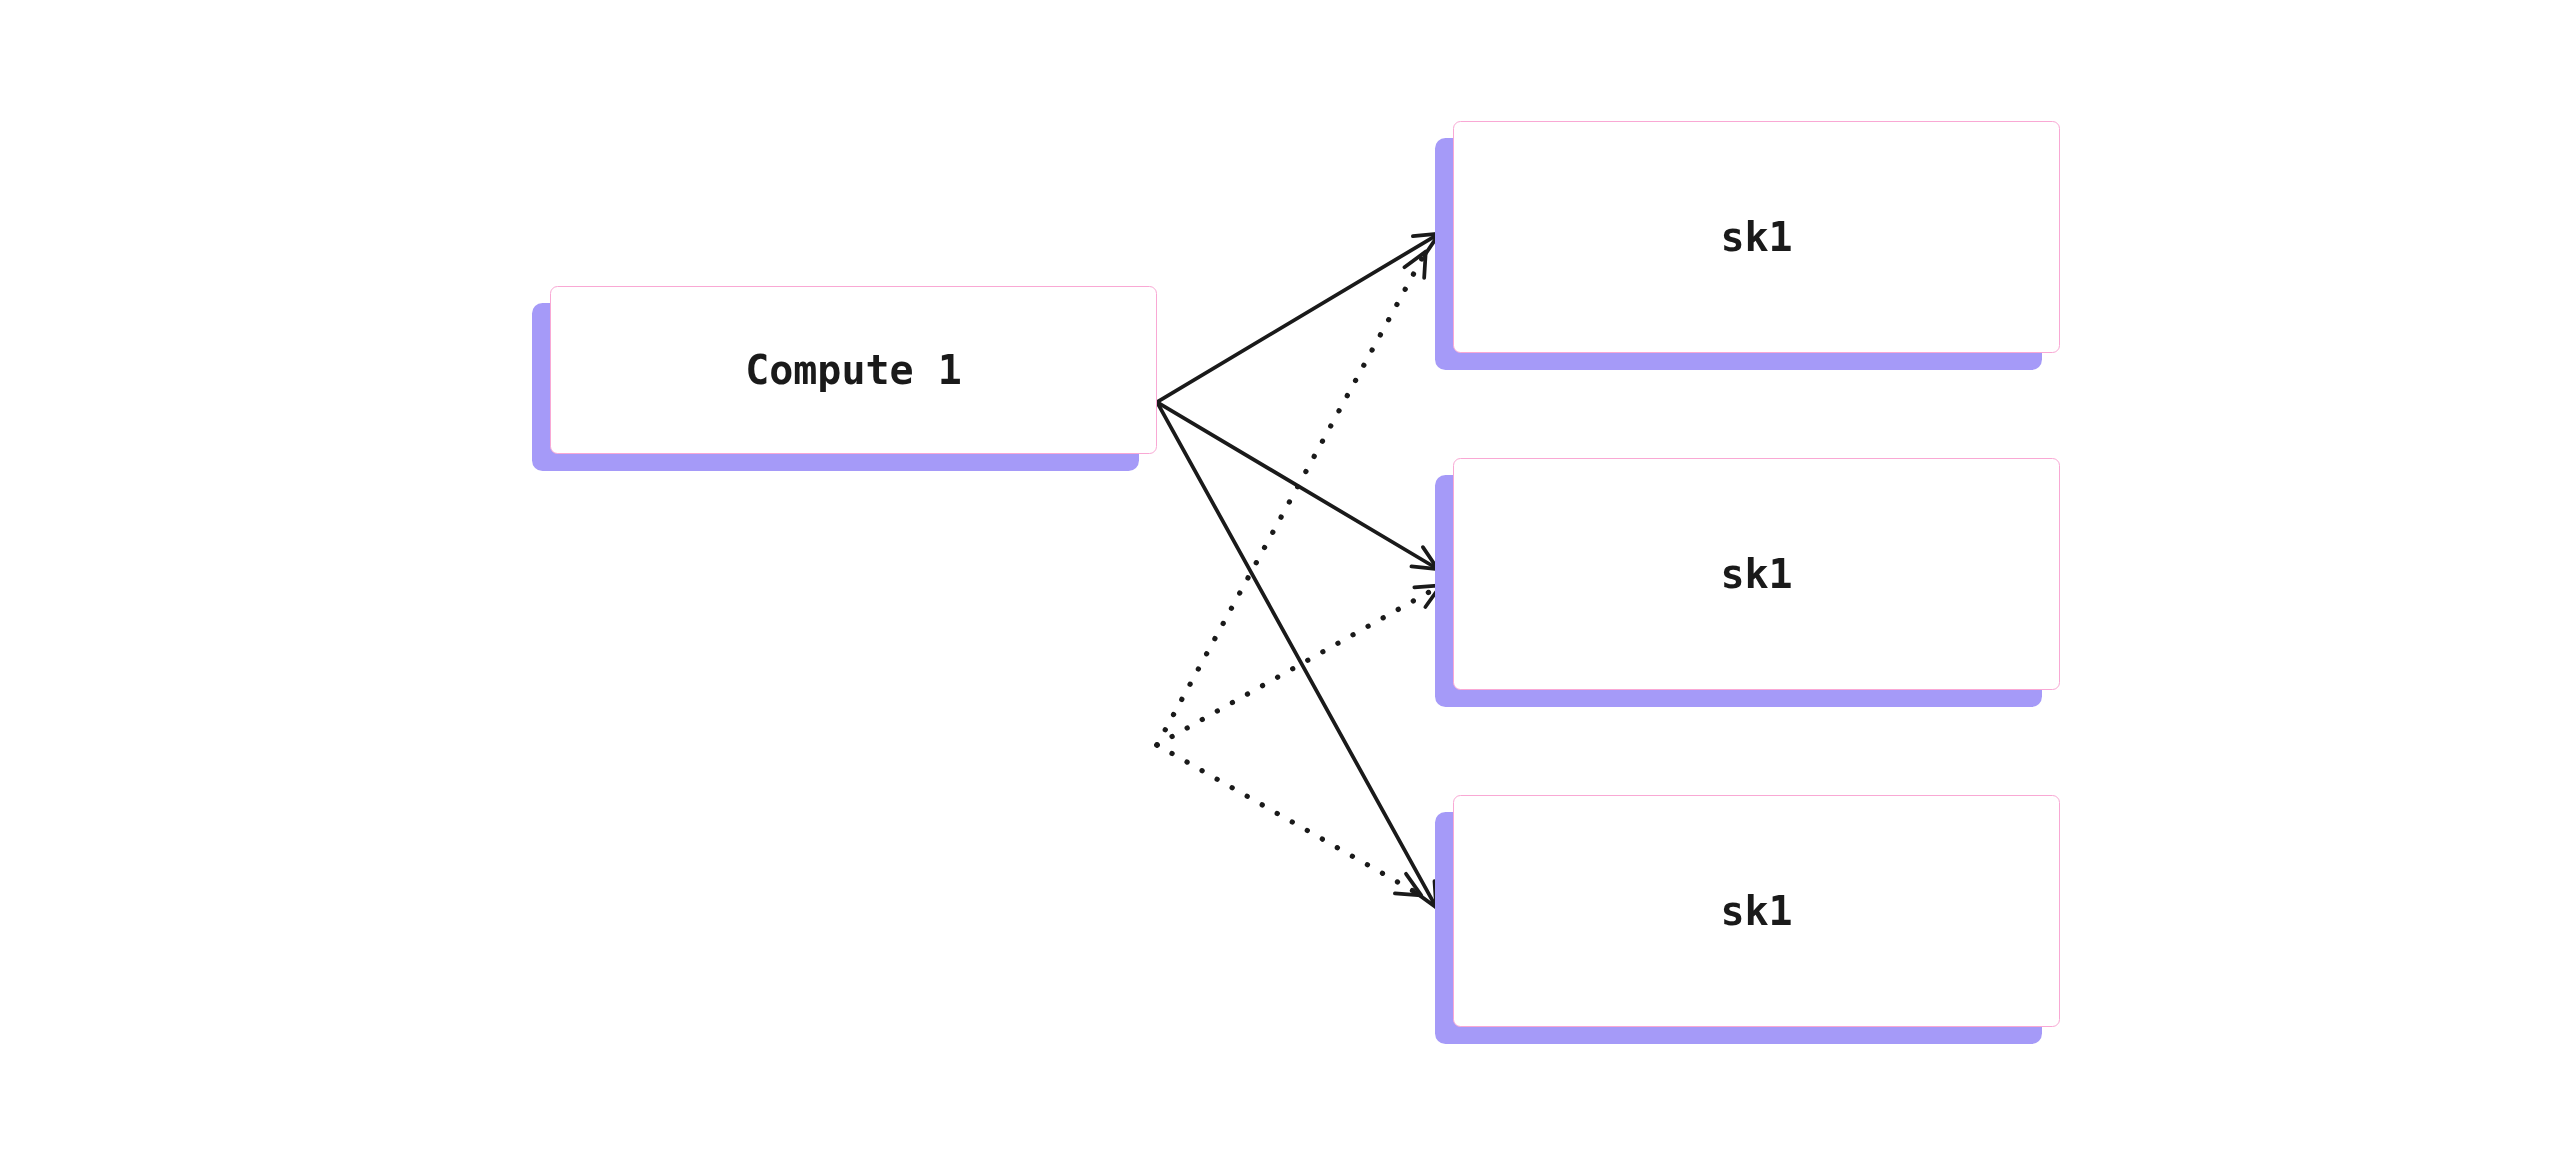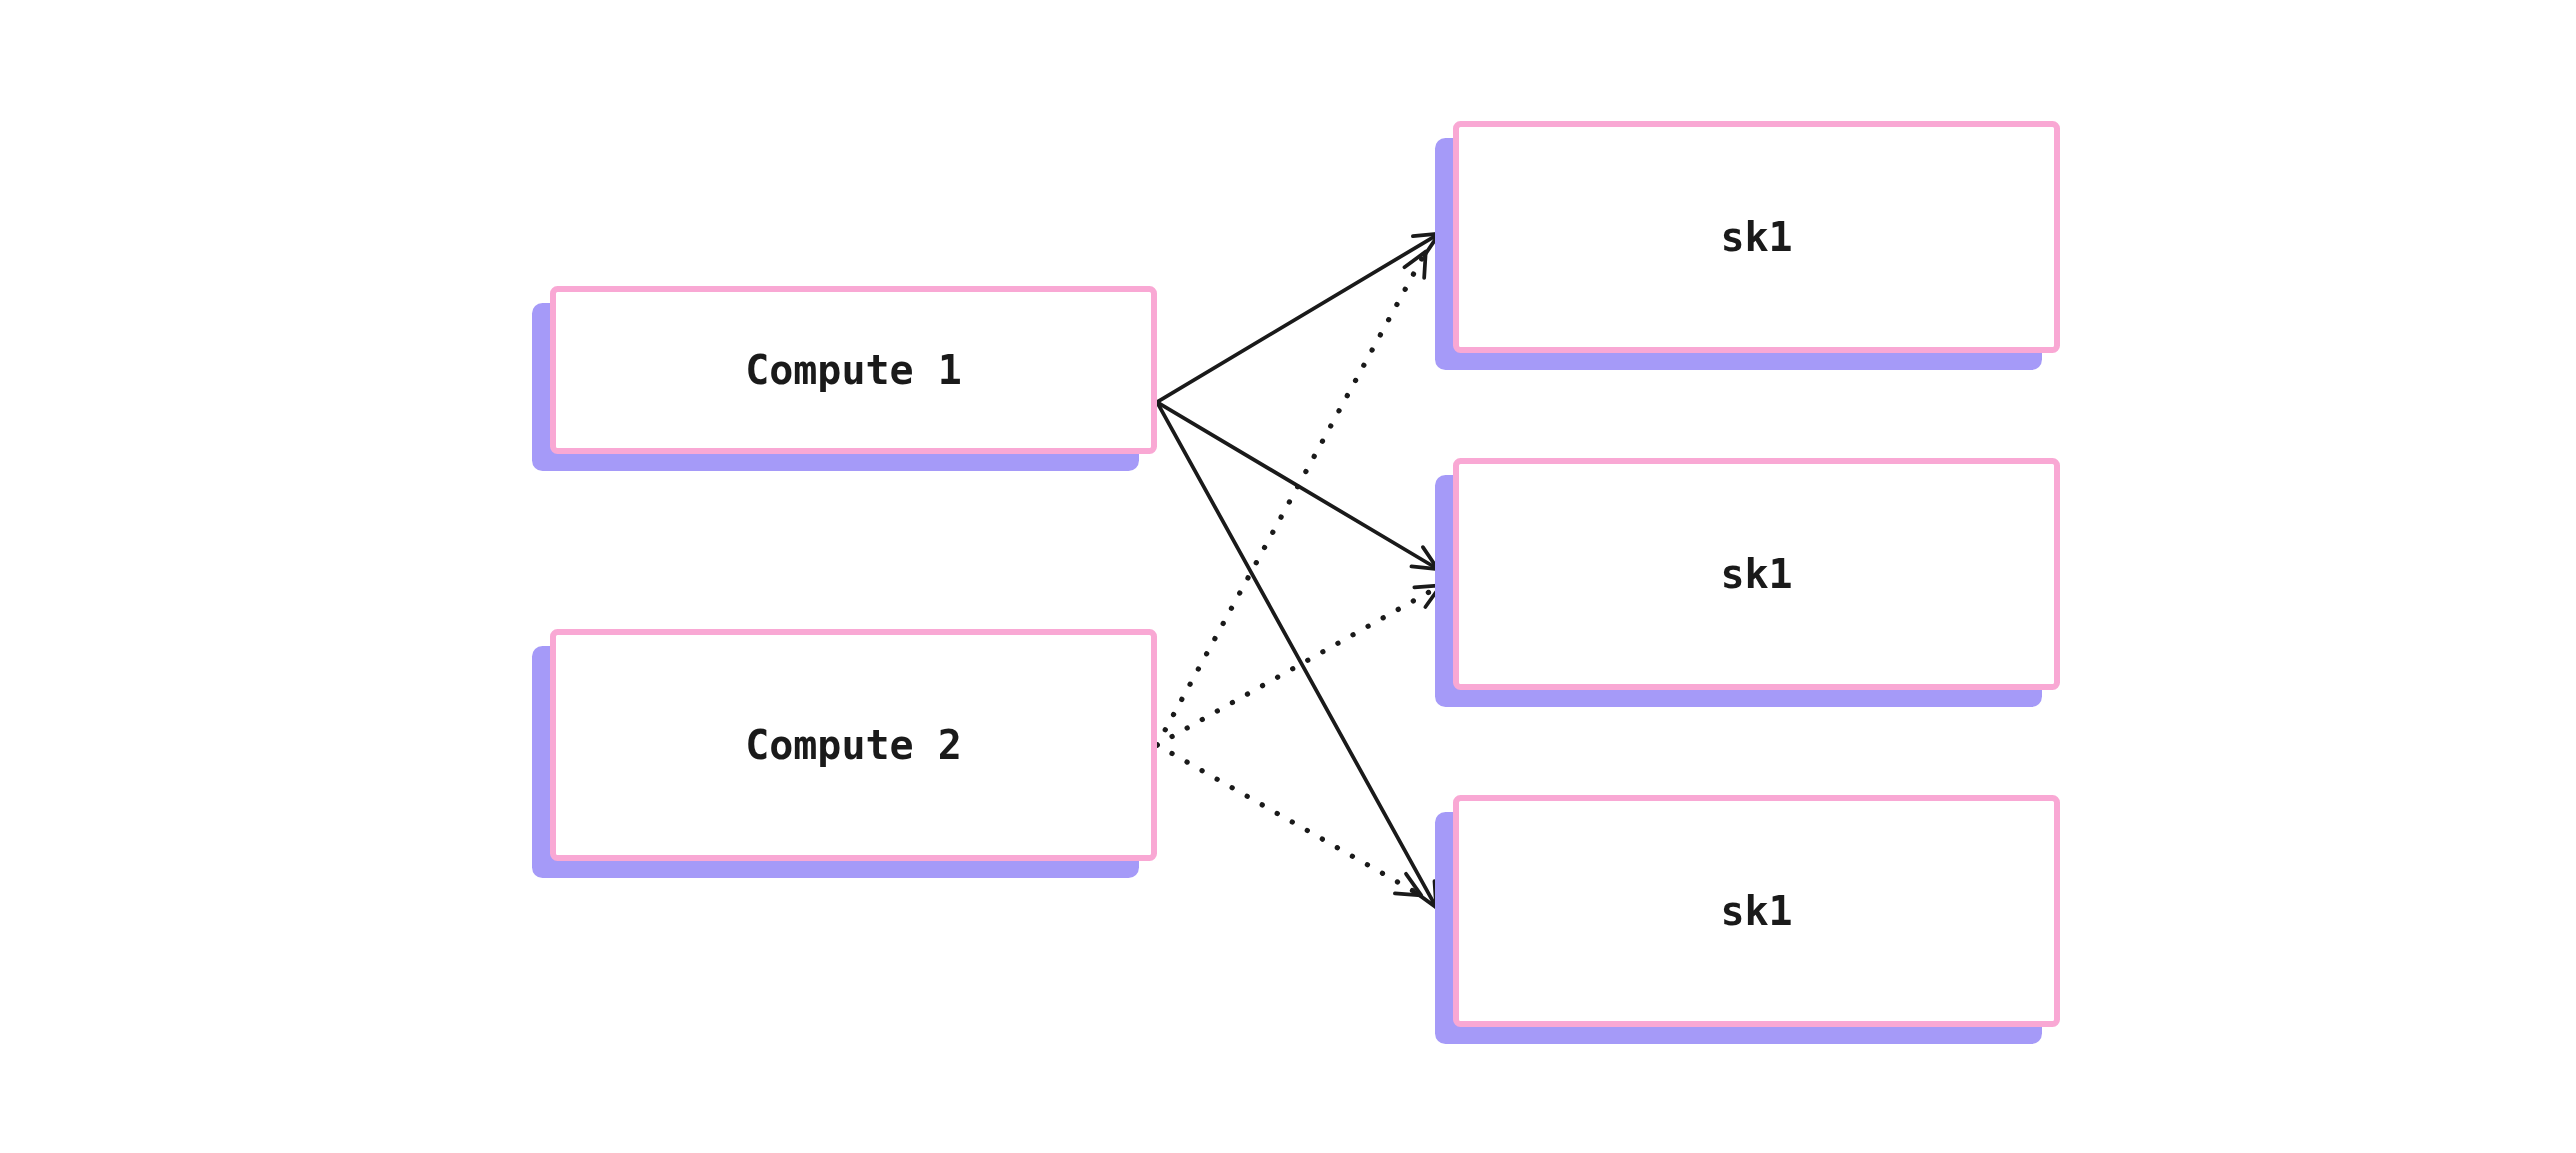--- a/index.html
+++ b/index.html
@@ -27,21 +27,21 @@
     background: #a59af8;
     border-radius: 10.5px;
   }
   .node .box {
     position: absolute;
     left: 0;
     top: 0;
     width: 100%;
     height: 100%;
     background: #ffffff;
-    border: 6px solid #f9a8d4;
+    border: 1px solid #f9a8d4;
     border-radius: 7.5px;
     box-sizing: border-box;
     display: flex;
     align-items: center;
     justify-content: center;
   }
   .node .label {
     font-weight: 700;
     font-size: 40px;
     color: #1a1a1a;
@@ -96,26 +96,20 @@
     <line class="edge-dotted" x1="1545" y1="995" x2="1898" y2="1196" marker-end="url(#arrow-open)"></line>
   </svg>
 
   <div class="node" id="node-compute-1">
     <div class="shadow"></div>
     <div class="box">
       <span class="label">Compute 1</span>
     </div>
   </div>
 
-  <div class="node" id="node-compute-2">
-    <div class="shadow"></div>
-    <div class="box">
-      <span class="label">Compute 2</span>
-    </div>
-  </div>
 
   <div class="node" id="node-sk1-top">
     <div class="shadow"></div>
     <div class="box">
       <span class="label">sk1</span>
     </div>
   </div>
 
   <div class="node" id="node-sk1-middle">
     <div class="shadow"></div>

